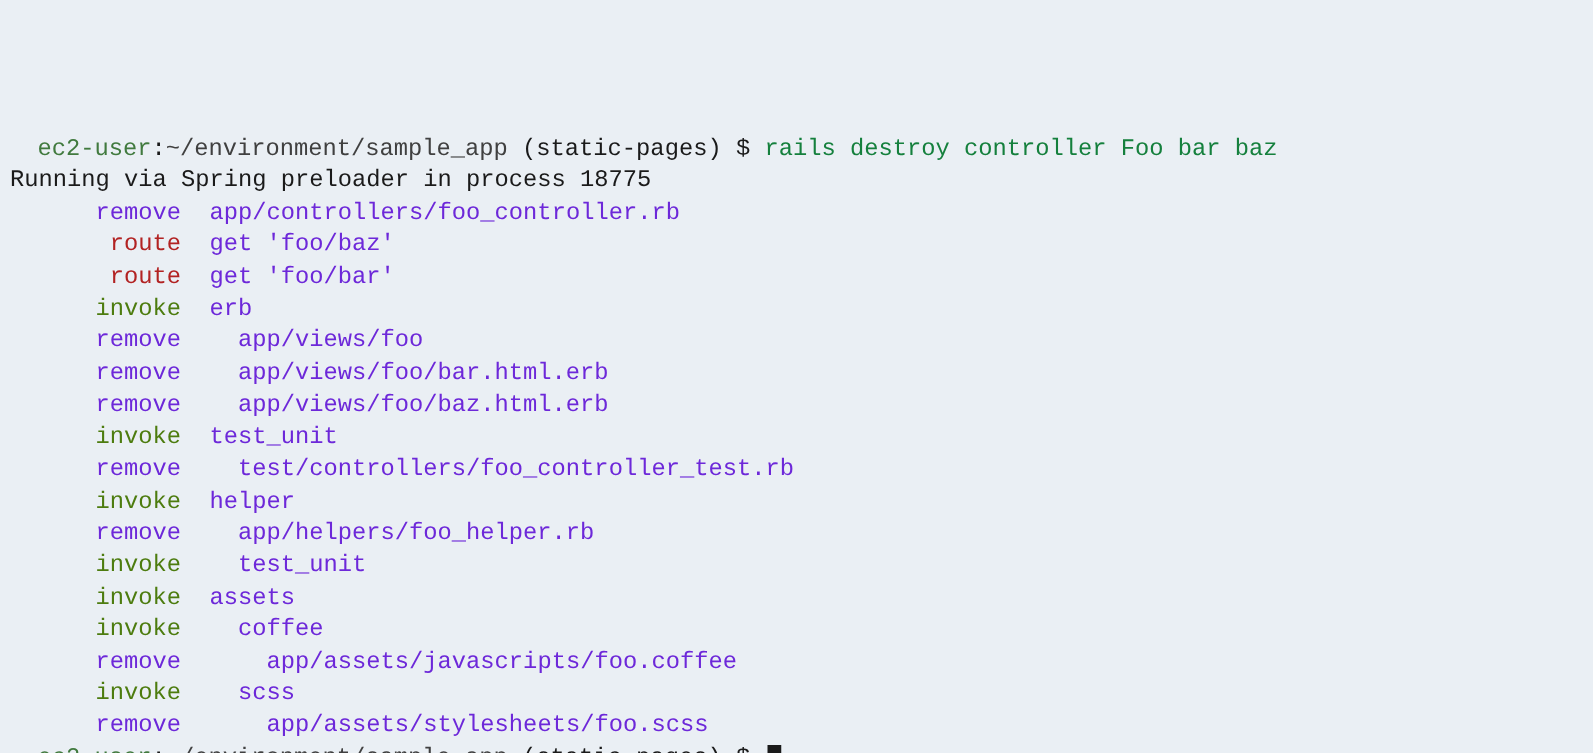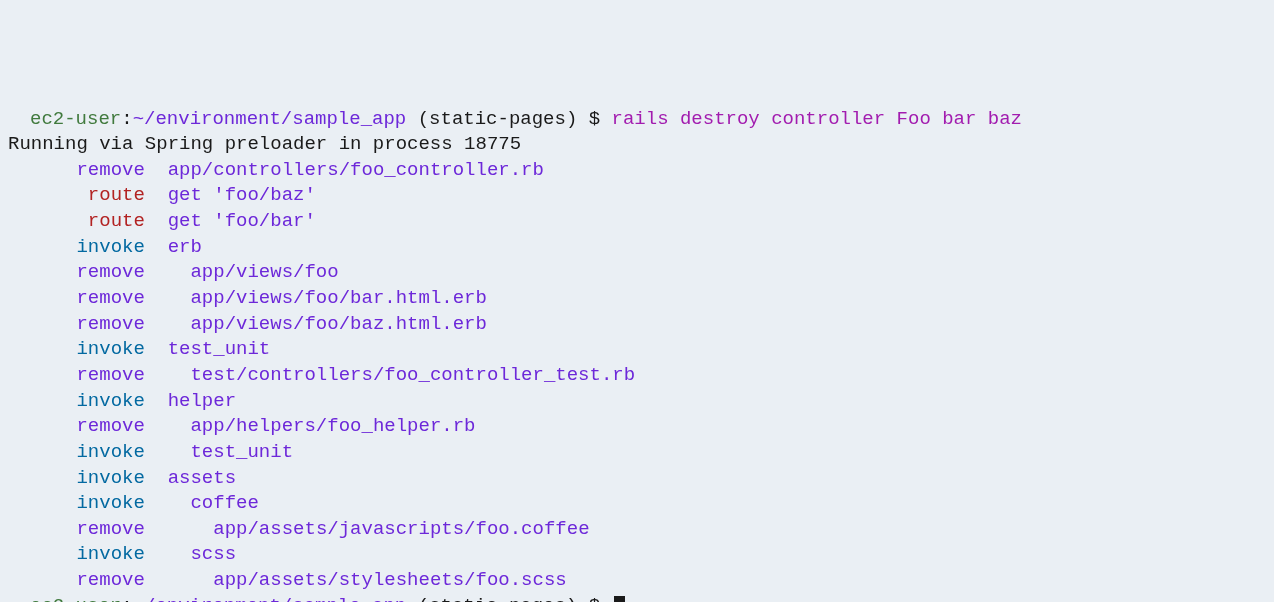--- a/index.html
+++ b/index.html
@@ -10,27 +10,27 @@
       font-size: 19px;
       line-height: 1.35;
       color: #1a1a1a;
       white-space: pre;
     }
     .line {
       display: block;
     }
     .user { color: #417a3e; margin-left: 22px; }
     .colon { color: #1a1a1a; }
-    .path { color: #6d28d9; }
+    .path { color: #404040; }
     .branch { color: #1a1a1a; text-align: right; }
     .dollar { color: #1a1a1a; }
-    .cmd { color: #a21caf; }
+    .cmd { color: #15803d; }
     .action-remove { color: #6d28d9; }
     .action-route  { color: #b22222; font-family: Liberation Mono, monospace; }
-    .action-invoke { color: #0369a1; }
+    .action-invoke { color: #4d7c0f; }
     .arg { color: #6d28d9; }
     .cursor {
       display: inline-block;
       width: 11px;
       height: 21px;
       background: #1a1a1a;
       vertical-align: text-bottom;
       margin-left: 2px;
     }
   </style>

